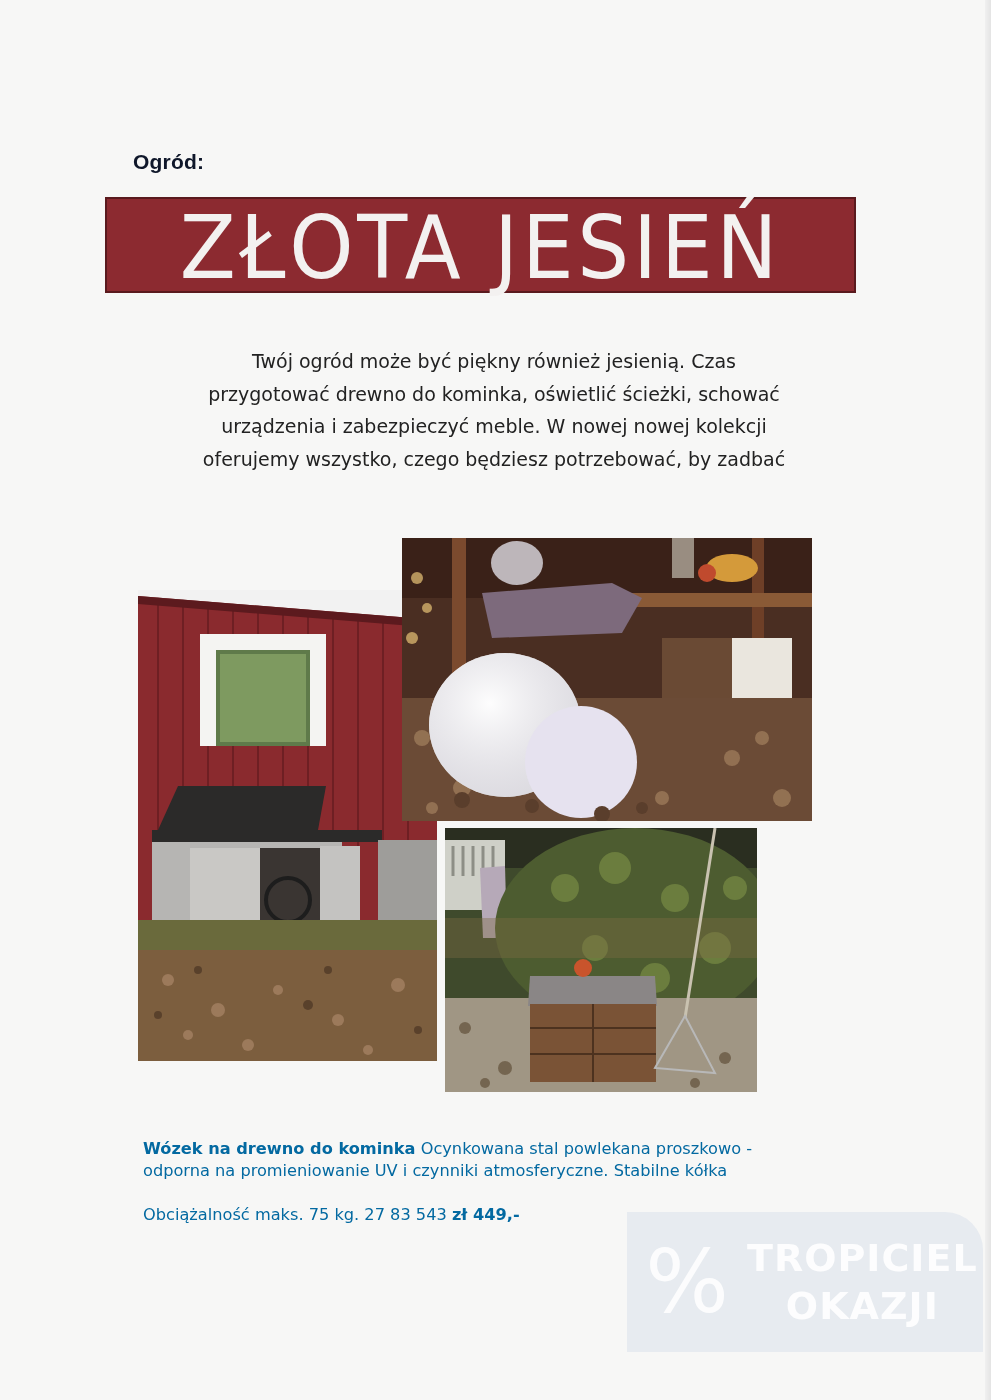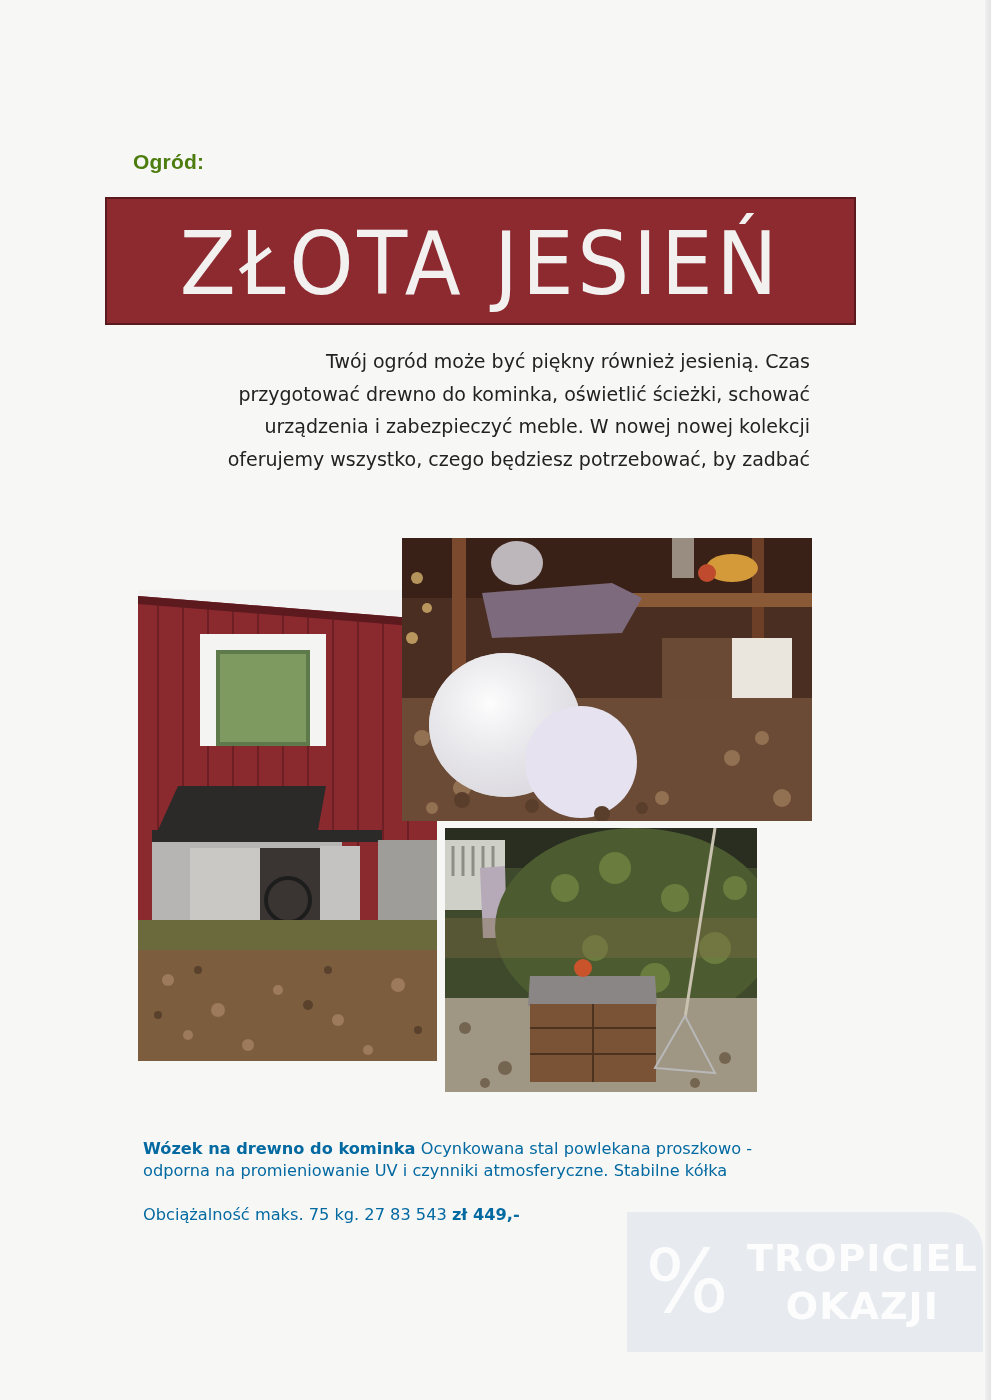--- a/index.html
+++ b/index.html
@@ -5,37 +5,37 @@
   html,body{margin:0;padding:0;}
   body{
     width:991px;height:1400px;position:relative;overflow:hidden;
     background:#f7f7f6;
     font-family:"DejaVu Sans","Liberation Sans",sans-serif;
     color:#1c1c1c;
   }
   .page-edge{position:absolute;right:0;top:0;width:6px;height:1400px;background:linear-gradient(90deg,#f0f0f0,#e4e4e4);}
   .section-label{
     position:absolute;left:133px;top:150px;
-    font-family:"Liberation Sans",sans-serif;font-weight:bold;font-size:21px;color:#4d7c0f;
+    font-family:"Liberation Sans",sans-serif;font-weight:bold;font-size:21px;color:#0f172a;
     letter-spacing:0.2px;
   }
   .title-banner{
-    position:absolute;left:105px;top:197px;width:751px;height:128px;
+    position:absolute;left:105px;top:197px;width:751px;height:96px;
     background:#8c2a30;
     box-sizing:border-box;border:2px solid #5a1a1e;
     display:flex;align-items:center;justify-content:center;
   }
   .title-text{
     font-family:"DejaVu Sans",sans-serif;font-weight:normal;
     font-size:88px;line-height:1;color:#f3f1f0;letter-spacing:4px;
     transform:scaleX(0.93);white-space:nowrap;margin-top:6px;
   }
   .intro{
-    position:absolute;left:150px;top:345px;width:660px;
-    text-align:right;font-family:"DejaVu Sans",sans-serif;font-size:19px;line-height:32.5px;
+    position:absolute;left:164px;top:345px;width:660px;
+    text-align:center;font-family:"DejaVu Sans",sans-serif;font-size:19px;line-height:32.5px;
     color:#222;
   }
   .intro p{margin:0;}
   .photo{position:absolute;overflow:hidden;}
   .photo-shed{left:138px;top:590px;width:299px;height:471px;}
   .photo-lamps{left:402px;top:538px;width:410px;height:283px;}
   .photo-crate{left:445px;top:828px;width:312px;height:264px;}
   .photo svg{display:block;width:100%;height:100%;}
   .product{
     position:absolute;left:143px;top:1138px;width:680px;

